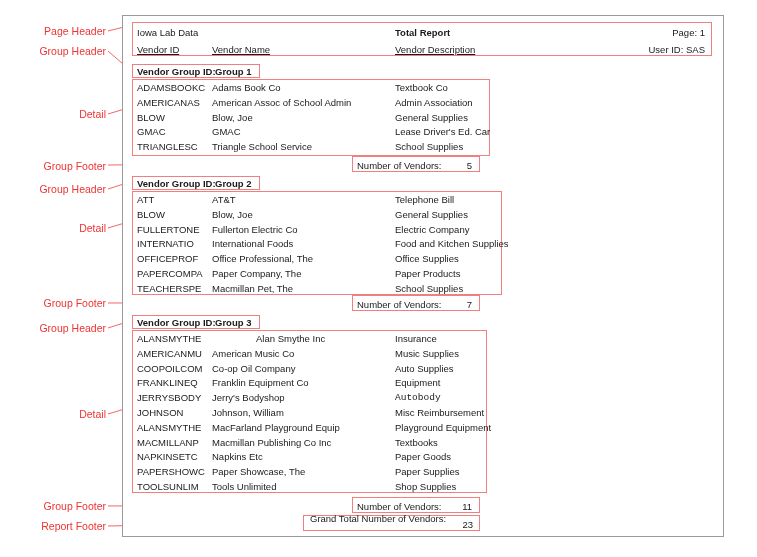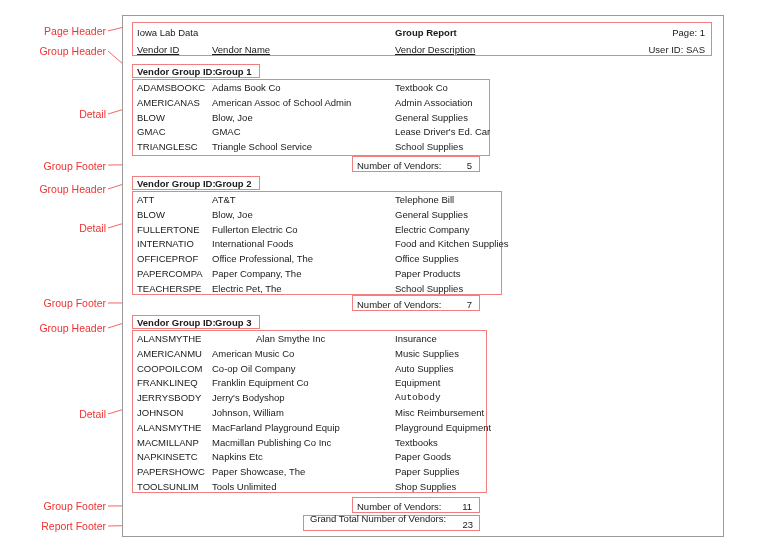--- a/index.html
+++ b/index.html
@@ -103,21 +103,21 @@
     </div>
 
   <div class="page-sheet">
   </div>
 
   <div id="report-layer">
 
     <div class="abox" style="left:132px; top:22px; width:580px; height:34px;"></div>
 
     <div class="rtext" style="left:137px; top:27px;">Iowa Lab Data</div>
-    <div class="rtext bold" style="left:395px; top:27px;">Group Report</div>
+    <div class="rtext bold" style="left:395px; top:27px;">Total Report</div>
     <div class="rtext right" style="left:600px; top:27px; width:105px;">Page: 1</div>
 
     <div class="rtext underline" style="left:137px; top:44px;">Vendor ID</div>
     <div class="rtext underline" style="left:212px; top:44px;">Vendor Name</div>
     <div class="rtext underline" style="left:395px; top:44px;">Vendor Description</div>
     <div class="rtext right" style="left:600px; top:44px; width:105px;">User ID: SAS</div>
 
     <div id="groups-layer">
         <div class="abox" style="left: 132px; top: 64px; width: 128px; height: 14px;"></div>
         <div class="rtext bold" style="left: 137px; top: 66px;">Vendor Group ID:</div>
@@ -157,21 +157,21 @@
         <div class="rtext" style="left: 137px; top: 238.4px;">INTERNATIO</div>
         <div class="rtext" style="left: 212px; top: 238.4px;">International Foods</div>
         <div class="rtext" style="left: 395px; top: 238.4px;">Food and Kitchen Supplies</div>
         <div class="rtext" style="left: 137px; top: 253.2px; text-align: right;">OFFICEPROF</div>
         <div class="rtext" style="left: 212px; top: 253.2px;">Office Professional, The</div>
         <div class="rtext" style="left: 395px; top: 253.2px;">Office Supplies</div>
         <div class="rtext" style="left: 137px; top: 268px;">PAPERCOMPA</div>
         <div class="rtext" style="left: 212px; top: 268px;">Paper Company, The</div>
         <div class="rtext" style="left: 395px; top: 268px;">Paper Products</div>
         <div class="rtext" style="left: 137px; top: 282.8px;">TEACHERSPE</div>
-        <div class="rtext" style="left: 212px; top: 282.8px;">Electric Pet, The</div>
+        <div class="rtext" style="left: 212px; top: 282.8px;">Macmillan Pet, The</div>
         <div class="rtext" style="left: 395px; top: 282.8px;">School Supplies</div>
         <div class="abox" style="left: 352px; top: 295px; width: 128px; height: 16px;"></div>
         <div class="rtext" style="left: 357px; top: 299px;">Number of Vendors:</div>
         <div class="rtext right" style="left: 412px; top: 299px; width: 60px;">7</div>
         <div class="abox" style="left: 132px; top: 315px; width: 128px; height: 14px;"></div>
         <div class="rtext bold" style="left: 137px; top: 317px;">Vendor Group ID:</div>
         <div class="rtext bold" style="left: 215px; top: 317px;">Group 3</div>
         <div class="abox" style="left: 132px; top: 330px; width: 355px; height: 163px;"></div>
         <div class="rtext" style="left: 137px; top: 333px;">ALANSMYTHE</div>
         <div class="rtext" style="left: 212px; top: 333px; margin-left: 44px;">Alan Smythe Inc</div>

